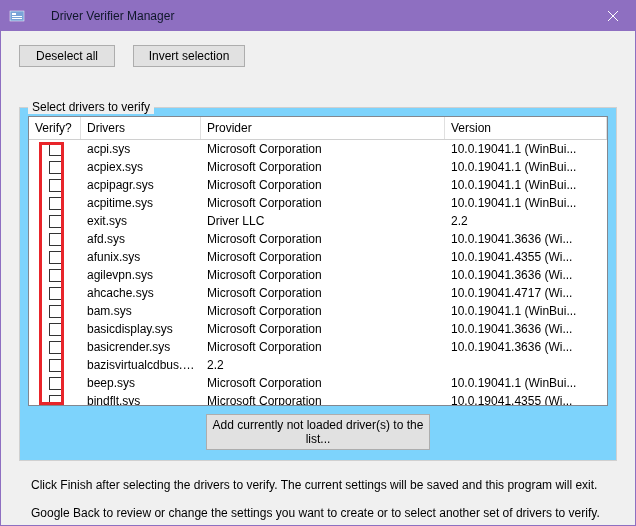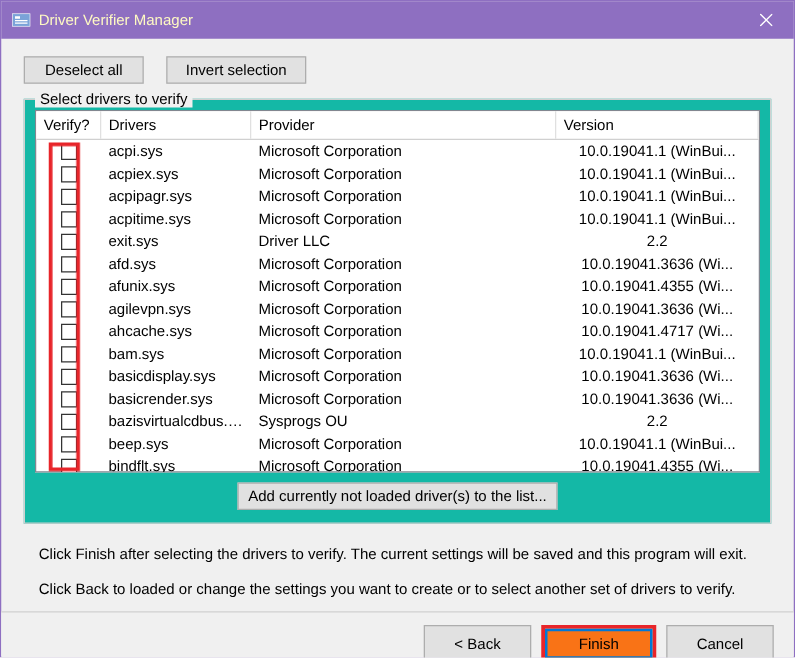--- a/index.html
+++ b/index.html
@@ -1,46 +1,46 @@
 <!DOCTYPE html>
 <html><head>
 <meta charset="utf-8">
 <style>
 * { box-sizing: border-box; margin: 0; padding: 0; }
 body { font-family: "Segoe UI", Tahoma, sans-serif; font-size: 12px; background: #fff; }
 .window { width: 636px; height: 526px; border: 1px solid #8e6fc1; background: #f0f0f0; display: flex; flex-direction: column; }
-.titlebar { height: 30px; background: #8e6fc1; color: #fef9c3; display: flex; align-items: center; padding: 0 0 0 8px; }
+.titlebar { height: 30px; background: #8e6fc1; color: #0f172a; display: flex; align-items: center; padding: 0 0 0 8px; gap: 20px; }
 .title-icon { width: 16px; height: 16px; margin-right: 6px; display: inline-flex; }
 .title-text { flex: 1; font-size: 12px; }
 .close-btn { width: 45px; height: 30px; display: flex; align-items: center; justify-content: center; cursor: pointer; }
 .content { flex: 1; padding: 14px 18px 10px 18px; display: flex; flex-direction: column; }
 .top-buttons { display: flex; gap: 18px; margin-bottom: 12px; }
 .btn { background: #e1e1e1; border: 1px solid #adadad; padding: 3px 0; font-size: 12px; font-family: inherit; cursor: pointer; text-align: center; }
 .btn-top { width: 96px; }
 .btn-wide { width: 112px; }
-.groupbox { border: 1px solid #d0d0d0; padding: 8px 8px 10px 8px; position: relative; margin-bottom: 8px; background: #14b8a6; }
+.groupbox { border: 1px solid #d0d0d0; padding: 8px 8px 10px 8px; position: relative; margin-bottom: 8px; background: #7dd3fc; margin-top: 28px; }
 .groupbox-label { position: absolute; top: -8px; left: 8px; background: #f0f0f0; padding: 0 4px; font-size: 12px; }
 .list-container { border: 1px solid #828790; background: #fff; height: 290px; display: flex; flex-direction: column; }
 .list-header { display: flex; border-bottom: 1px solid #d0d0d0; background: #fff; }
 .list-header > div { padding: 4px 6px; font-size: 12px; border-right: 1px solid #e0e0e0; position: relative; }
 .col-verify { width: 52px; }
 .col-driver { width: 120px; }
 .col-provider { width: 244px; }
 .col-version { flex: 1; }
 .list-body { flex: 1; overflow-y: scroll; }
 .list-row { display: flex; align-items: center; height: 18px; }
 .list-row .cell { padding: 1px 6px; font-size: 12px; white-space: nowrap; overflow: hidden; text-overflow: ellipsis; }
 .cell-verify { width: 52px; display: flex; justify-content: center; }
 .cell-driver { width: 120px; }
 .cell-provider { width: 244px; }
-.cell-version { flex: 1; text-align: center; }
+.cell-version { flex: 1; }
 .chk { width: 13px; height: 13px; border: 1px solid #333; background: #fff; }
 .highlight-checks { position: absolute; border: 3px solid #e8252a; pointer-events: none; }
 .bottom-add { display: flex; justify-content: center; margin-top: 8px; }
-.btn-add { width: 256px; }
+.btn-add { width: 224px; }
 .hint { font-size: 12px; margin: 8px 2px 0 12px; line-height: 1.35; }
 .footer { border-top: 1px solid #d0d0d0; padding: 10px 16px; display: flex; justify-content: flex-end; gap: 8px; background: #f0f0f0; }
 .btn-footer { width: 86px; padding: 4px 0; }
 .btn-finish-wrap { border: 3px solid #e8252a; padding: 0; display: inline-block; }
 .btn-finish { width: 86px; padding: 3px 0; border: 2px solid #0078d7; background: #f97316; font-size: 12px; font-family: inherit; cursor: pointer; }
 </style>
 </head>
 <body>
 
 <div class="window">
@@ -171,21 +171,20 @@
               </div>
               <div class="cell cell-driver">basicrender.sys</div>
               <div class="cell cell-provider">Microsoft Corporation</div>
               <div class="cell cell-version">10.0.19041.3636 (Wi...</div>
             </div>
             <div class="list-row">
               <div class="cell cell-verify">
                 <div class="chk"></div>
               </div>
               <div class="cell cell-driver">bazisvirtualcdbus.sys</div>
-              <div class="cell cell-provider">Sysprogs OU</div>
               <div class="cell cell-version">2.2</div>
             </div>
             <div class="list-row">
               <div class="cell cell-verify">
                 <div class="chk"></div>
               </div>
               <div class="cell cell-driver">beep.sys</div>
               <div class="cell cell-provider">Microsoft Corporation</div>
               <div class="cell cell-version">10.0.19041.1 (WinBui...</div>
             </div>
@@ -199,21 +198,21 @@
             </div>
           </div>
         <div class="highlight-checks" style="left:10px; top:25px; width:25px; height:263px;"></div>
       </div>
       <div class="bottom-add">
         <button class="btn btn-add">Add currently not loaded driver(s) to the list...</button>
       </div>
     </div>
 
     <div class="hint">Click Finish after selecting the drivers to verify. The current settings will be saved and this program will exit.</div>
-    <div class="hint" style="margin-top:12px;">Click Back to loaded or change the settings you want to create or to select another set of drivers to verify.</div>
+    <div class="hint" style="margin-top:12px;">Google Back to review or change the settings you want to create or to select another set of drivers to verify.</div>
   </div>
 
   <div class="footer">
     <button class="btn btn-footer">&lt; Back</button>
     <span class="btn-finish-wrap">
       <button class="btn-finish">Finish</button>
     </span>
     <button class="btn btn-footer">Cancel</button>
   </div>
 </div>

